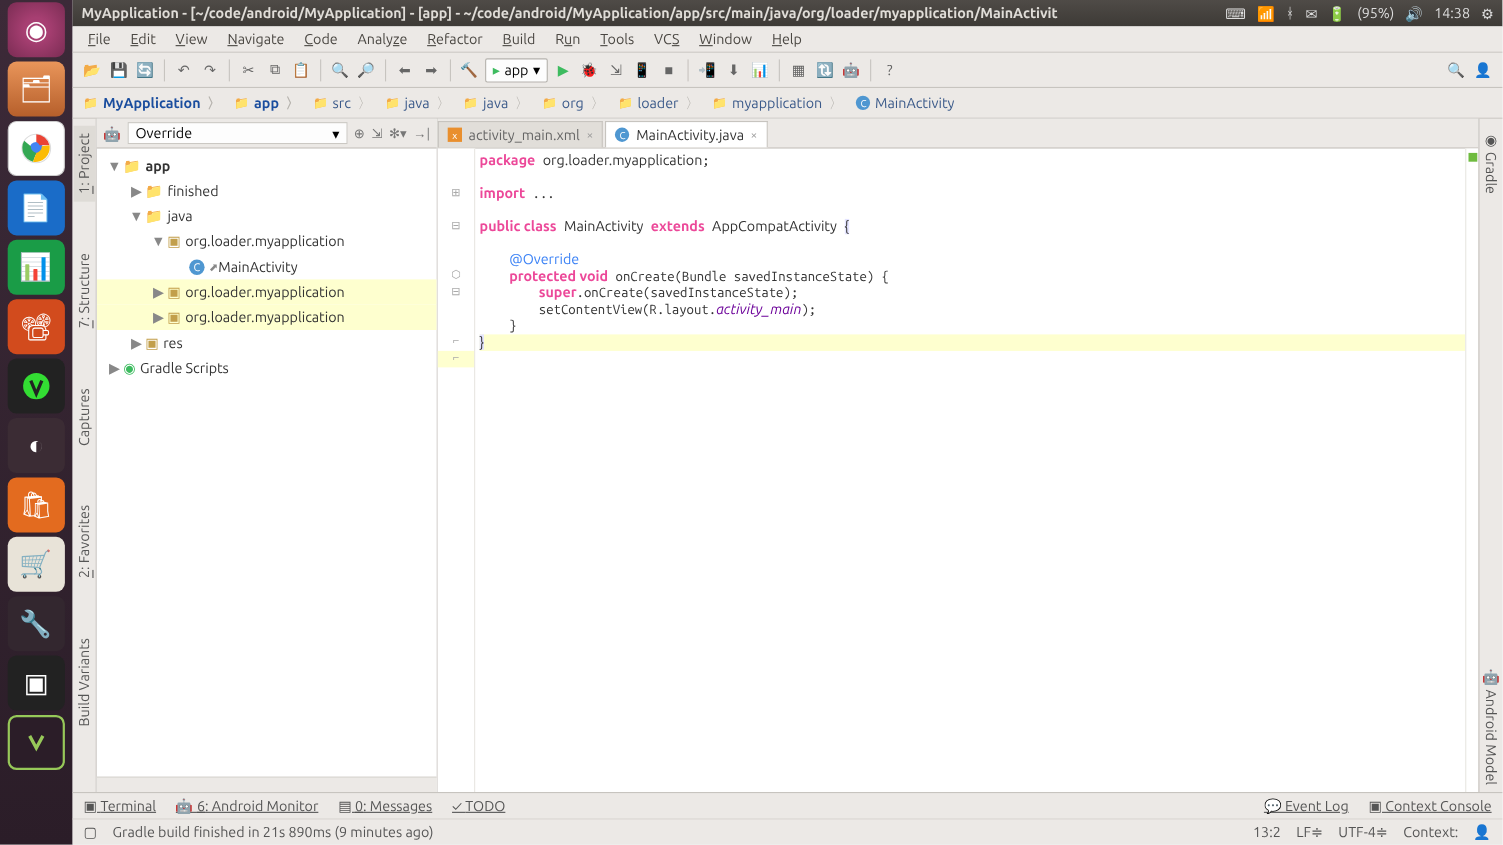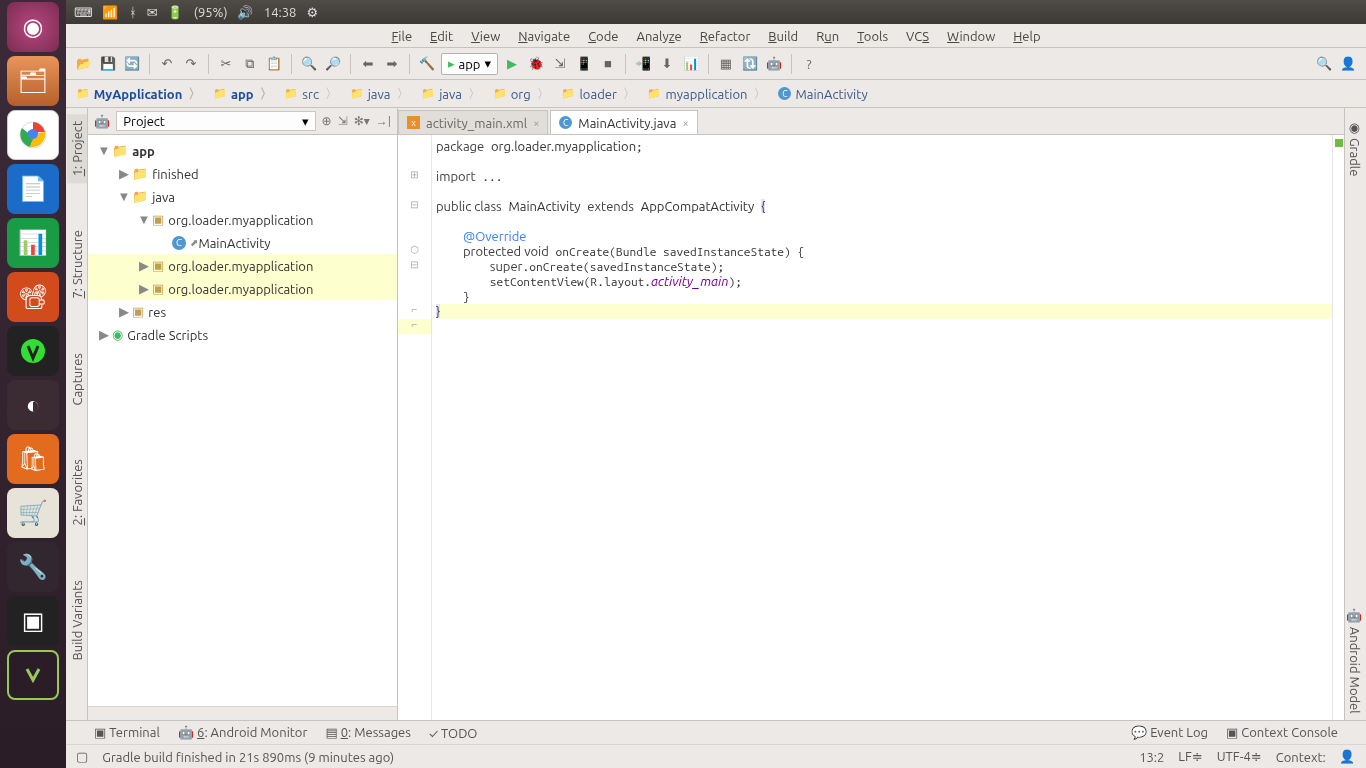--- a/index.html
+++ b/index.html
@@ -8,21 +8,21 @@
 .unity-icon { width:52px; height:50px; border-radius:8px; display:flex; align-items:center; justify-content:center; font-size:24px; color:#fff; cursor:pointer; }
 .dash { background:radial-gradient(circle,#a73f72 30%,#7a2c53); }
 .files { background:linear-gradient(#e9955a,#b65f2b); }
 .chrome { background:#fff; border:1px solid #ccc; }
 .writer{ background:#1a6cc8; } .calc{background:#1a9c47;} .impress{background:#d24b1d;}
 .as{ background:#222;} .devel{background:#3b2c34;} .scent{background:#e36b1f;} .scent2{background:#e8e3d8;} .gear{background:#33272f;} .term{background:#222;} .green{ background:#2b1d28; border:2px solid #97c859; }
 .main { flex:1; display:flex; flex-direction:column; height:768px; }
 .titlebar { height:24px; background:linear-gradient(#4f4b47,#3d3a36); color:#e0ddd8; display:flex; align-items:center; padding:0 8px; font-size:12px; }
 .titlebar .title{ font-weight:bold; flex:1; white-space:nowrap; overflow:hidden; }
 .titlebar .sys { display:flex; gap:10px; align-items:center; color:#ddd; font-size:12px;}
-.menubar { height:24px; background:#ece9e6; display:flex; align-items:center; padding:0 8px; gap:6px; border-bottom:1px solid #c7c4bf;justify-content:center; }
+.menubar { height:24px; background:#ece9e6; display:flex; align-items:center; padding:0 8px; gap:6px; border-bottom:1px solid #c7c4bf; }
 .menubar span{ padding:0 6px; color:#4a4742; cursor:pointer;}
 .menubar span u{ text-decoration:underline;}
 .toolbar { height:32px; background:#ece9e6; border-bottom:1px solid #c7c4bf; display:flex; align-items:center; padding:0 8px; gap:4px;}
 .toolbar .sep{ width:1px; height:20px; background:#c7c4bf; margin:0 3px;}
 .toolbar .btn{ width:20px; height:20px; display:flex; align-items:center; justify-content:center; color:#666; cursor:pointer;}
 .toolbar .run-combo{ height:22px; border:1px solid #b5b2ad; background:#fdfdfd; padding:0 6px; display:flex; align-items:center; gap:4px; font-size:12px; border-radius:2px;}
 .breadcrumbs{ height:28px; background:#ece9e6; border-bottom:1px solid #c7c4bf; display:flex; align-items:center; padding:0 6px; font-size:13px;}
 .crumb{ display:flex; align-items:center; padding:0 8px 0 4px; color:#3b5a8a; cursor:pointer; position:relative; height:24px;}
 .crumb::after{ content:"〉"; color:#b5b2ad; margin-left:6px;}
 .crumb:last-child::after{content:"";}
@@ -52,29 +52,29 @@
 .tab-item{ height:24px; padding:0 8px; display:flex; align-items:center; gap:6px; border:1px solid #c7c4bf; border-bottom:none; margin-right:2px; font-size:13px; cursor:pointer;}
 .tab-item.inactive{ background:#e1ded9; color:#666;}
 .tab-item.active{ background:#fff; color:#333;}
 .tab-item .close{ color:#999; font-size:11px;}
 .tab-item .ic-c{ background:#4f97d1; color:#fff; border-radius:50%; width:13px; height:13px; font-size:9px; display:inline-flex; align-items:center; justify-content:center;}
 .tab-item .ic-x{ background:#e98f2e; color:#fff; width:13px; height:13px; font-size:9px; display:inline-flex; align-items:center; justify-content:center;}
 .code-wrap{ flex:1; display:flex; min-height:0;}
 .gutter{ width:34px; background:#fff; border-right:1px solid #e8e6e1; padding-top:4px;}
 .gutter div{ height:15px; font-size:10px; color:#aaa; text-align:center;}
 .code{ flex:1; font-family:"Ubuntu Mono","Consolas",monospace; font-size:12px; line-height:15px; padding:4px 0 4px 4px; white-space:pre; color:#333; overflow:auto;}
-.code .kw{ color:#404040; font-weight:normal;}
+.code .kw{ color:#ec4899; font-weight:bold;}
 .code .ann{ color:#3b82f6;}
 .code .fn{ font-style:italic; color:#6b0099;}
 .code .hl{ background:#feffcf; display:inline-block; width:100%;}
 .right-gutter{ width:22px; background:#ece9e6; border-left:1px solid #c7c4bf; display:flex; flex-direction:column; align-items:center; padding-top:6px; font-size:11px; color:#555;}
 .right-gutter .tab{ writing-mode:vertical-rl; padding:6px 2px; cursor:pointer;}
 .err-stripe{ width:12px; background:#fff; border-left:1px solid #e8e6e1;}
 .err-stripe .ok{ width:8px; height:8px; background:#6fbb3f; margin:4px auto;}
-.bottom-tools{ height:24px; background:#ece9e6; border-top:1px solid #c7c4bf; display:flex; align-items:center; padding:0 28px; gap:18px; font-size:12px; color:#555;}
+.bottom-tools{ height:24px; background:#ece9e6; border-top:1px solid #c7c4bf; display:flex; align-items:center; padding:0 10px; gap:18px; font-size:12px; color:#555;text-decoration:underline;}
 .bottom-tools .spacer{flex:1;}
 .status{ height:24px; background:#ece9e6; border-top:1px solid #d9d6d1; display:flex; align-items:center; padding:0 10px; gap:14px; font-size:12px; color:#555;}
 .status .msg{flex:1;}
 svg{display:block;}
 </style>
 </head>
 <body>
 
 <div class="unity-bar">
   <div class="unity-icon dash">◉</div>
@@ -105,20 +105,21 @@
   <div class="unity-icon green">
     <svg width="26" height="26">
         <path d="M7 7 L13 18 L19 7" stroke="#97c859" stroke-width="3" fill="none"></path>
       </svg>
   </div>
 </div>
 
 <div class="main">
 
   <div class="titlebar">
+    <span class="title">MyApplication - [~/code/android/MyApplication] - [app] - ~/code/android/MyApplication/app/src/main/java/org/loader/myapplication/MainActivit</span>
     <div class="sys">
       <span>⌨</span>
       <span>📶</span>
       <span>ᚼ</span>
       <span>✉</span>
       <span>🔋</span>
       <span>(95%)</span>
       <span>🔊</span>
       <span>14:38</span>
       <span>⚙</span>
@@ -230,21 +231,21 @@
       <div class="tab"><u>7</u>: Structure</div>
       <div class="tab">Captures</div>
       <div class="tab"><u>2</u>: Favorites</div>
       <div class="tab">Build Variants</div>
     </div>
 
     <div class="project-panel">
       <div class="panel-header">
         <span style="color:#3dbb5f">🤖</span>
         <div class="combo">
-            <span>Project</span>
+            <span>Override</span>
             <span>▾</span>
           </div>
         <span class="ic">⊕</span>
         <span class="ic">⇲</span>
         <span class="ic">✻▾</span>
         <span class="ic">→|</span>
       </div>
       <div class="tree">
         <div class="l0">
             <span class="exp">▼</span>

